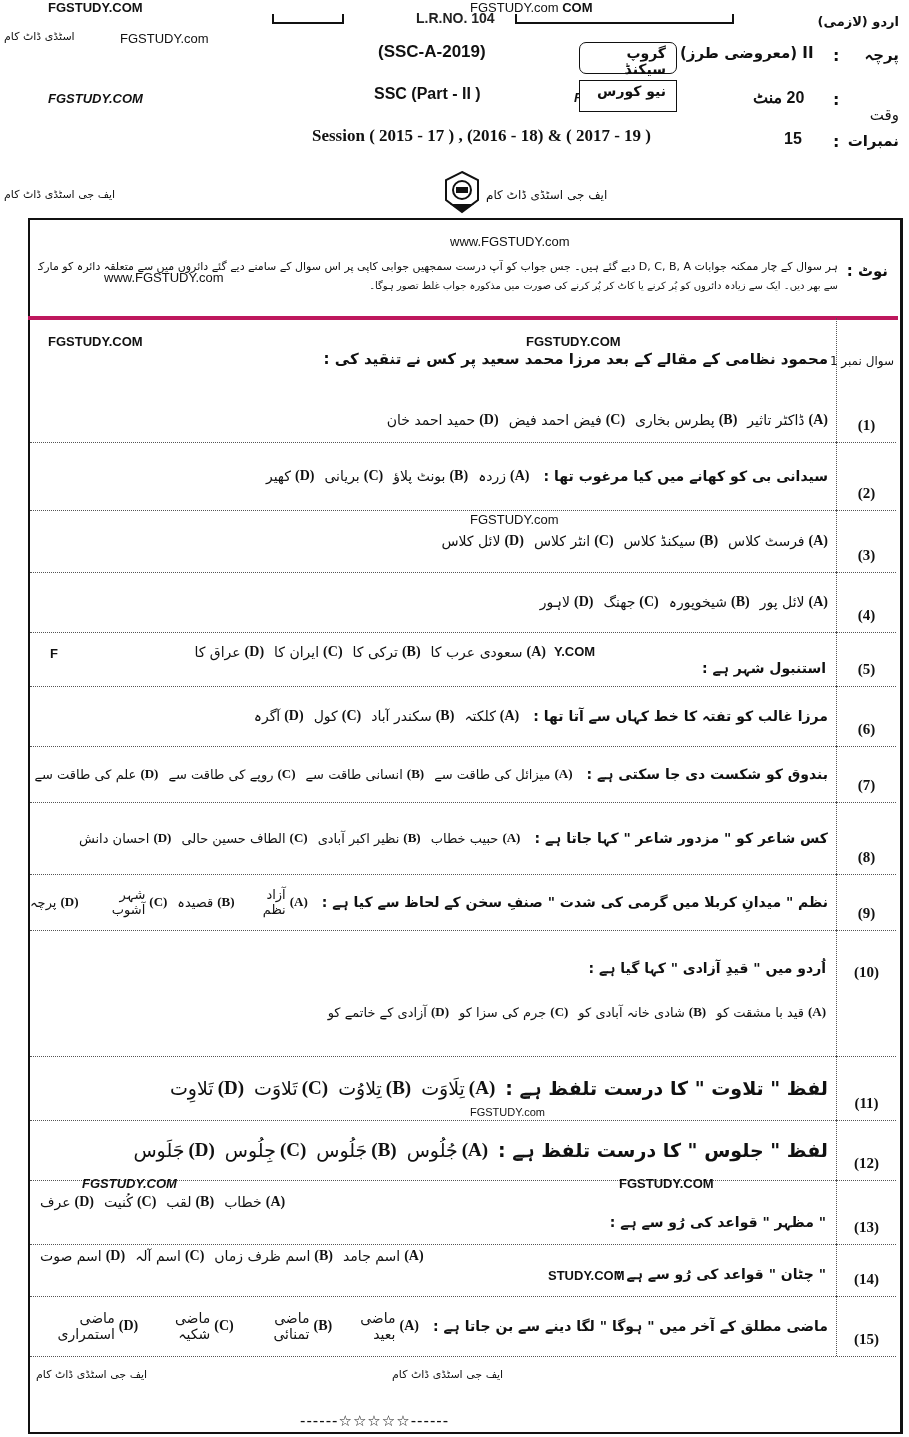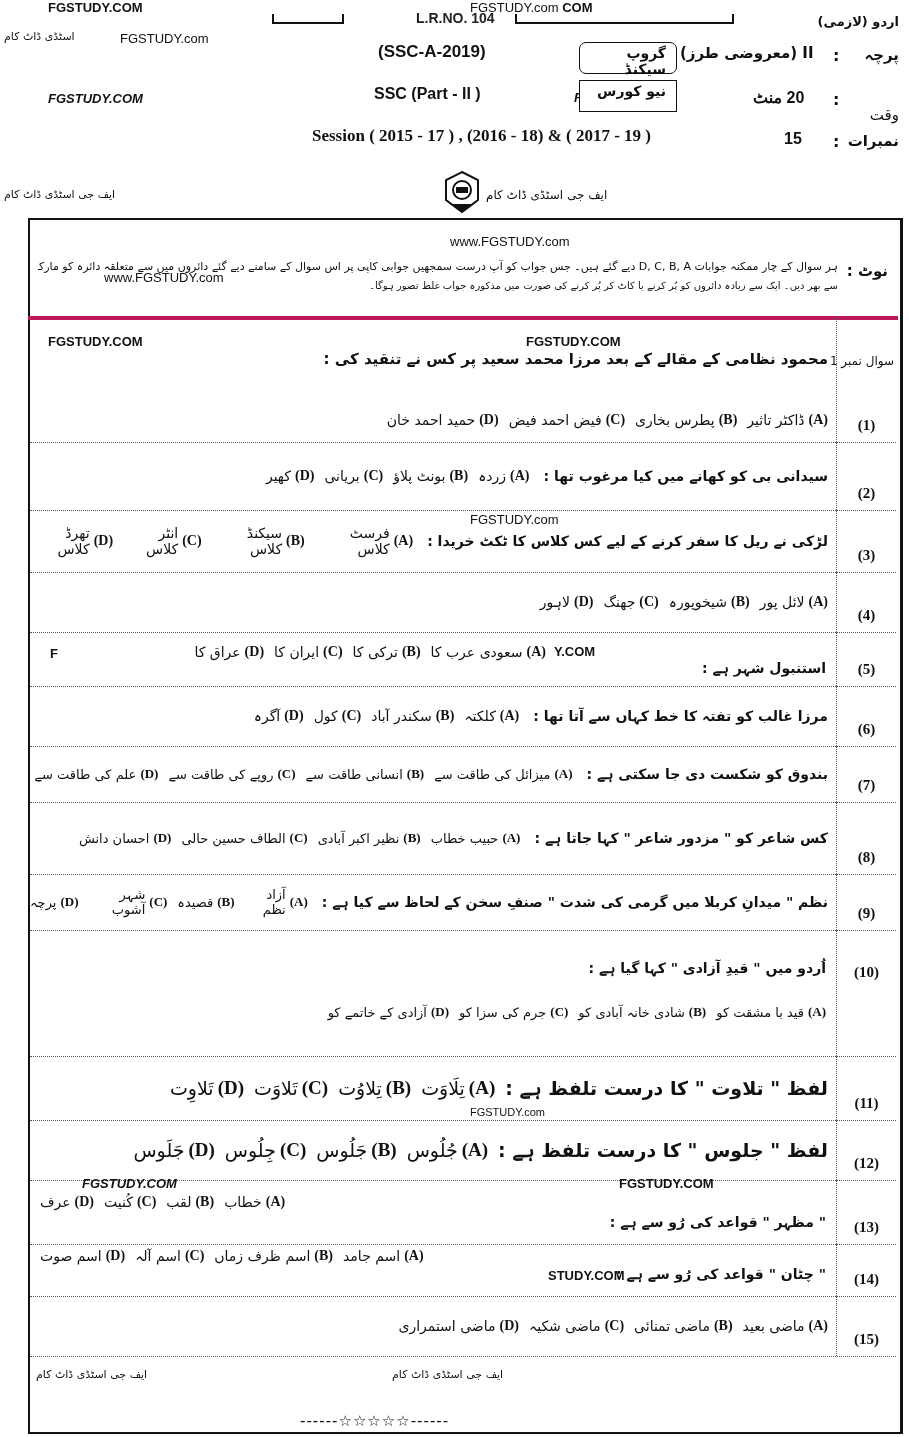--- a/index.html
+++ b/index.html
@@ -132,37 +132,36 @@
           <span>کھیر</span>
         </span>
     </div>
   </div>
 </div>
 
 <div class="row" style="top:510px;height:62px;">
   <div class="abs wm wm-thin" style="left:396px;top:2px;">FGSTUDY.com</div>
   <div class="numcol">(3)</div>
   <div class="qline">
-    <span class="qtext urdu">لڑکی نے ریل کا سفر کرنے کے لیے کس کلاس کا ٹکٹ خریدا :</span>
     <div class="opts">
       <span class="opt">
           <span class="lt">(A)</span>
           <span>فرسٹ کلاس</span>
         </span>
       <span class="opt">
           <span class="lt">(B)</span>
           <span>سیکنڈ کلاس</span>
         </span>
       <span class="opt">
           <span class="lt">(C)</span>
           <span>انٹر کلاس</span>
         </span>
       <span class="opt">
           <span class="lt">(D)</span>
-          <span>تھرڈ کلاس</span>
+          <span>لائل کلاس</span>
         </span>
     </div>
   </div>
 </div>
 
 <div class="row" style="top:572px;height:60px;">
   <div class="numcol">(4)</div>
   <div class="qline">
     <div class="opts">
       <span class="opt">
@@ -429,20 +428,21 @@
       <span class="opt">
         <span class="lt">(D)</span>
         <span>اسم صوت</span>
       </span>
   </div>
 </div>
 
 <div class="row" style="top:1296px;height:60px;">
   <div class="numcol">(15)</div>
   <div class="qline">
+    <span class="qtext urdu">ماضی مطلق کے آخر میں " ہوگا " لگا دینے سے بن جاتا ہے :</span>
     <div class="opts">
       <span class="opt">
           <span class="lt">(A)</span>
           <span>ماضی بعید</span>
         </span>
       <span class="opt">
           <span class="lt">(B)</span>
           <span>ماضی تمنائی</span>
         </span>
       <span class="opt">

